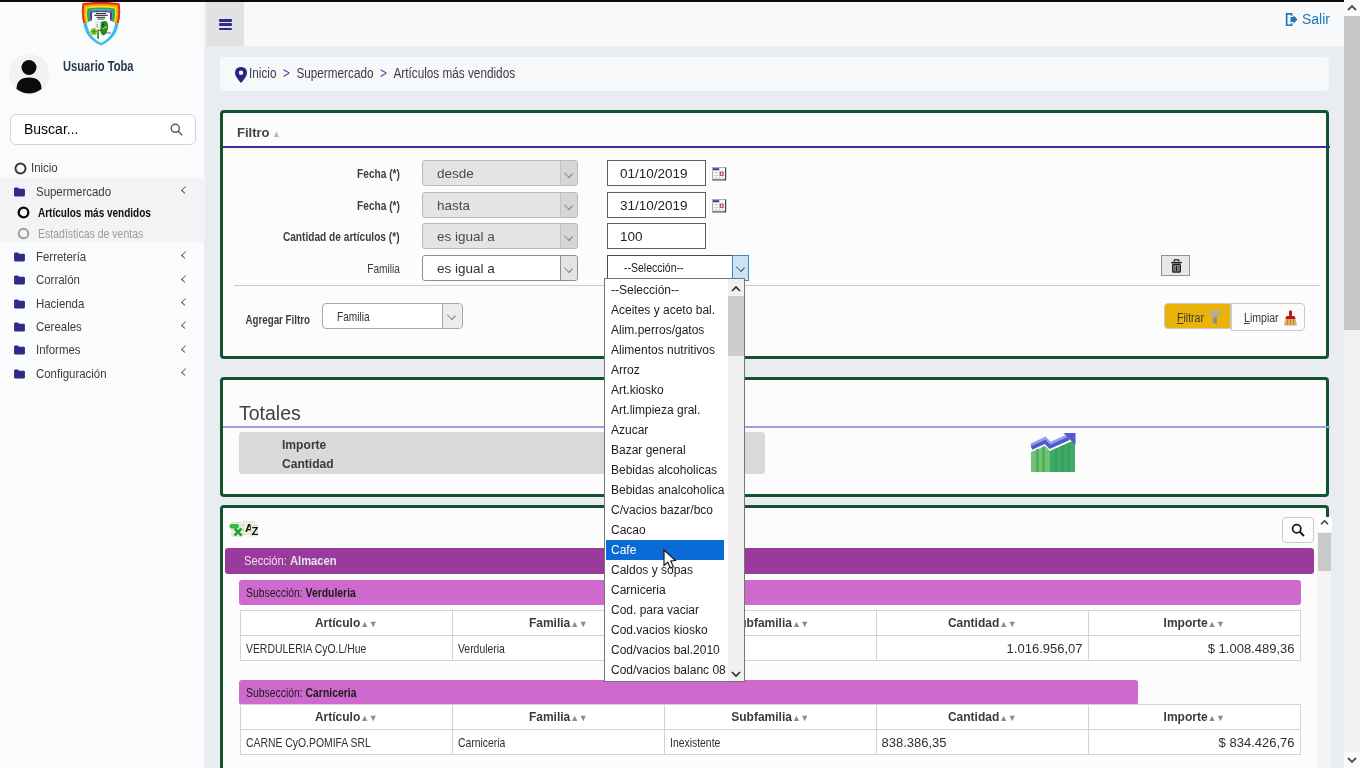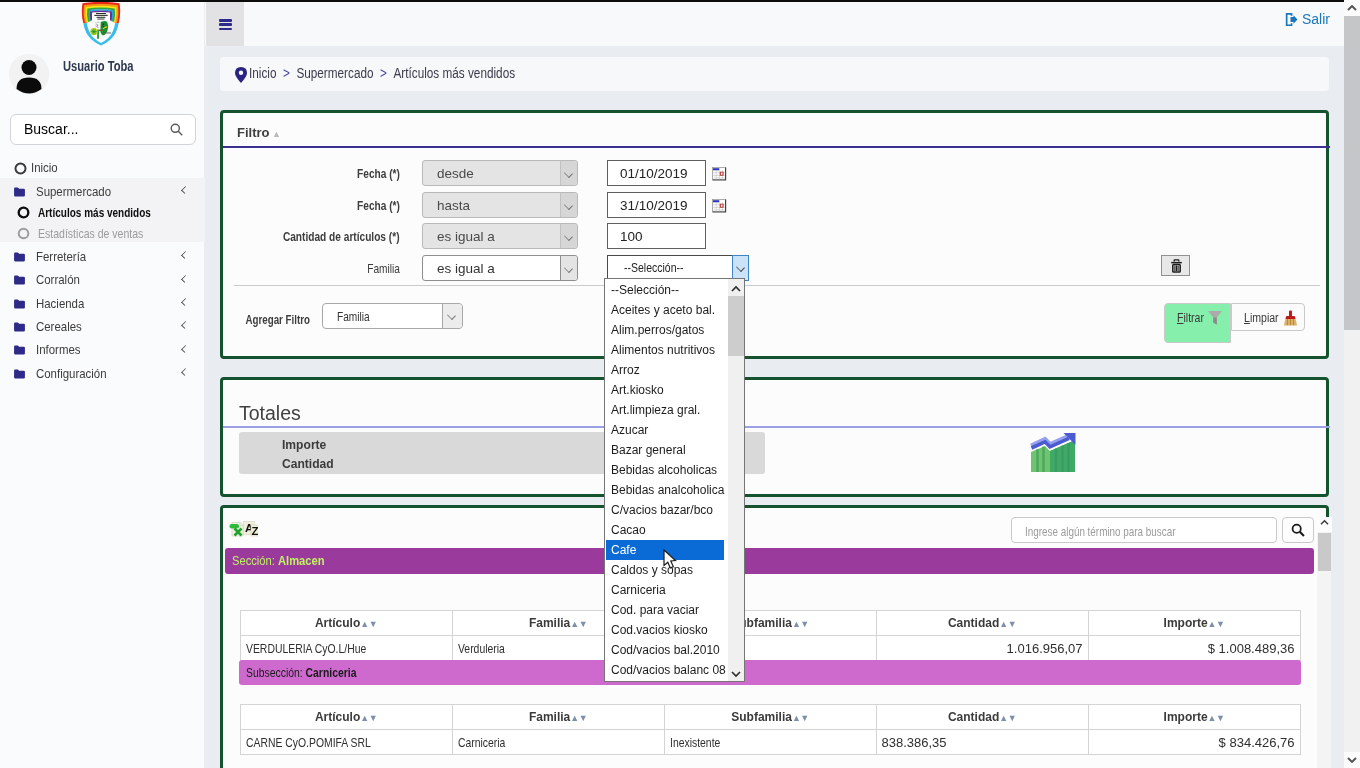--- a/index.html
+++ b/index.html
@@ -38,21 +38,21 @@
 .dsel { position:absolute; width:156px; height:26px; background:#e4e4e4; border:1px solid #b9b9b9; border-radius:3px; font-size:13.5px; color:#4a4a4a; }
 .dsel .t { position:absolute; left:14px; top:5px; }
 .dsel .ar { position:absolute; right:0; top:0; width:17px; height:24px; background:#d6d6d6; border-left:1px solid #c2c2c2; border-radius:0 3px 3px 0; }
 .esel { background:#fff; border:1px solid #8f8f8f; color:#333; }
 .esel .ar { background:#e4e4e4; border-left:1px solid #8f8f8f; }
 .chevdn { position:absolute; left:4px; top:9px; width:7px; height:7px; border-right:1.8px solid #777; border-bottom:1.8px solid #777; transform:rotate(45deg) scale(1,0.8); }
 .inp { position:absolute; width:99px; height:26px; background:#fff; border:1px solid #5f5f5f; font-size:13.5px; color:#222; }
 .inp .t { position:absolute; left:12px; top:5px; }
 
 
-.secbar { position:absolute; height:26px; background:#9b3a9d; border-radius:3px; color:#bef264; font-size:12.5px; line-height:26px; padding-left:7px; }
+.secbar { position:absolute; height:26px; background:#9b3a9d; border-radius:3px; color:#e5e5e5; font-size:12.5px; line-height:26px; padding-left:19px; }
 .subbar { position:absolute; height:25px; background:#ce6ace; border-radius:3px; color:#1a1a1a; font-size:12.5px; line-height:25px; padding-left:7px; }
 table.grid { position:absolute; border-collapse:collapse; table-layout:fixed; background:#fff; font-size:13px; color:#2f2f2f; }
 table.grid td, table.grid th { border:1px solid #d4d4d4; height:25px; padding:0 5px; }
 table.grid th { font-size:12px; color:#3b3b3b; font-weight:bold; }
 .sorti { font-size:9px; color:#7c90ac; letter-spacing:-0.5px; }
 
 
 #ddl { left:604px; top:278px; width:141px; height:404px; background:#fff; border:1px solid #767676; z-index:60; }
 #ddl .opt { position:absolute; left:1px; width:118px; height:20px; font-size:12px; color:#1c1c1c; padding-left:5px; line-height:20px; white-space:nowrap; }
 #ddl .sel { background:#0a6ad6; color:#fff; }
@@ -289,21 +289,21 @@
   <div style="position:absolute;left:11px;top:172px;width:1086px;height:1px;background:#cbcbcb"></div>
 
   <div style="position:absolute;right:1016px;top:199px;width:200px;text-align:right;font-size:13px;font-weight:bold;color:#3e3e3e"><span class="cx78r" style="transform:scaleX(0.75)">Agregar Filtro</span></div>
   <div style="position:absolute;left:99px;top:190px;width:141px;height:26px;background:#fff;border:1px solid #a8a8a8;border-radius:4px;font-size:13px;color:#333">
     <span class="cx" style="position:absolute;left:14px;top:5px;transform:scaleX(0.78)">Familia</span>
     <span style="position:absolute;right:0;top:0;width:20px;height:24px;background:#ececec;border-left:1px solid #a8a8a8;border-radius:0 4px 4px 0">
         <i class="chevdn" style="left:5px;top:8px"></i>
       </span>
   </div>
 
-  <div style="position:absolute;left:941px;top:190px;width:67px;height:40px;background:#86efac;border:1px solid #c9c9c9;border-radius:4px 0 0 4px;font-size:13.5px;color:#3a3a3a">
+  <div style="position:absolute;left:941px;top:190px;width:67px;height:26px;background:#eab308;border:1px solid #c9c9c9;border-radius:4px 0 0 4px;font-size:13.5px;color:#3a3a3a">
     <span class="cx" style="position:absolute;left:12px;top:7px;font-size:12px;transform:scaleX(0.88)"><u>F</u>iltrar</span>
     <svg width="16" height="16" viewBox="0 0 16 16" style="position:absolute;right:7px;top:6px">
       <path d="M1 1 L15 1 L9.8 7.5 L9.8 14.5 L6.2 12.5 L6.2 7.5 Z" fill="#ababab"></path>
       <path d="M9.8 7.5 L9.8 14.5 L6.2 12.5 L6.2 7.5 Z" fill="#8a8a8a"></path>
     </svg>
   </div>
   <div style="position:absolute;left:1008px;top:190px;width:74px;height:28px;background:#fbfbfb;border:1px solid #c9c9c9;border-radius:0 4px 4px 0;font-size:13.5px;color:#3a3a3a">
     <span class="cx" style="position:absolute;left:12px;top:7px;font-size:12px;transform:scaleX(0.88)"><u>L</u>impiar</span>
     <svg width="15" height="16" viewBox="0 0 15 16" style="position:absolute;right:6px;top:6px">
       <rect x="6" y="0.5" width="3" height="6" rx="1" fill="#c01818"></rect>
@@ -337,59 +337,57 @@
     <path d="M3 1.5 L11 1.5 L14 4.5 L14 15 L3 15 Z" fill="#f2f2e4" stroke="#c9c9b2" stroke-width="0.6"></path>
     <path d="M11 1.5 L11 4.5 L14 4.5 Z" fill="#ffffff" stroke="#c9c9b2" stroke-width="0.6"></path>
     <rect x="0.5" y="3" width="9.5" height="4.5" rx="2" fill="#2fba3a"></rect>
     <path d="M5.5 7.5 L12.5 14.5 M12.5 7.5 L5.5 14.5" stroke="#1fa32c" stroke-width="2.6"></path>
     <rect x="14.5" y="0.5" width="11" height="13" fill="#efefdc" stroke="#d6d6bd" stroke-width="0.6"></rect>
     <text x="16" y="10.5" font-size="11.5" font-weight="bold" fill="#111" font-family="Liberation Sans">A</text>
     <rect x="22" y="4" width="7" height="11" fill="#efefdc" stroke="#d6d6bd" stroke-width="0.6"></rect>
     <text x="22.5" y="14" font-size="11.5" font-weight="bold" fill="#111" font-family="Liberation Sans">Z</text>
   </svg>
 
-  <div style="position:absolute;left:788px;top:9px;width:266px;height:26px;background:#fff;border:1px solid #c9c9c9;border-radius:4px">
-    <span class="cx" style="position:absolute;left:13px;top:6px;font-size:13px;color:#9b9b9b;transform:scaleX(0.76)">Ingrese algún término para buscar</span>
-  </div>
   <div style="position:absolute;left:1059px;top:9px;width:32px;height:26px;background:#fdfdfd;border:1px solid #c9c9c9;border-radius:4px">
     <svg width="14" height="14" viewBox="0 0 16 16" style="position:absolute;left:8px;top:5px">
       <circle cx="6.5" cy="6.5" r="4.7" fill="none" stroke="#1a1a1a" stroke-width="2"></circle>
       <line x1="10" y1="10" x2="14.8" y2="14.8" stroke="#1a1a1a" stroke-width="2.4"></line>
     </svg>
   </div>
 
   <div style="position:absolute;left:1094px;top:9px;width:14px;height:253px;background:#f4f4f5">
     <div style="position:absolute;left:0;top:0;width:15px;height:15px;background:#fdfdfd;text-align:center"><svg width="9" height="7" viewBox="0 0 10 8" style="margin-top:2px;vertical-align:top">
           <path d="M1 6 L5 2 L9 6" stroke="#3c3c3c" stroke-width="1.7" fill="none"></path>
         </svg></div>
     <div style="position:absolute;left:1px;top:15.5px;width:13px;height:38px;background:#c9c9c9"></div>
   </div>
 
   <div class="secbar" style="left:1.5px;top:40px;width:1089px"><span class="cx" style="font-size:13px">Sección: <b>Almacen</b></span></div>
 
+  <div class="subbar" style="left:16px;top:72px;width:1062px"><span class="cx8" style="font-size:13px">Subsección: <b>Verduleria</b></span></div>
   <table class="grid" style="left:16.5px;top:102px;width:1061px">
     <tbody>
         <tr>
       <th>Artículo<span class="sorti">▲▼</span></th>
       <th>Familia<span class="sorti">▲▼</span></th>
       <th>Subfamilia<span class="sorti">▲▼</span></th>
       <th>Cantidad<span class="sorti">▲▼</span></th>
       <th>Importe<span class="sorti">▲▼</span></th>
     </tr>
     <tr>
       <td><span class="cx8">VERDULERIA CyO.L/Hue</span></td>
       <td><span class="cx8">Verduleria</span></td>
       <td><span class="cx8">Inexistente</span></td>
       <td style="text-align:right">1.016.956,07</td>
       <td style="text-align:right">$ 1.008.489,36</td>
     </tr>
   </tbody>
     </table>
 
-  <div class="subbar" style="left:16px;top:152px;width:1062px"><span class="cx8" style="font-size:13px">Subsección: <b>Carniceria</b></span></div>
+  <div class="subbar" style="left:16px;top:172px;width:899px"><span class="cx8" style="font-size:13px">Subsección: <b>Carniceria</b></span></div>
   <table class="grid" style="left:16.5px;top:196px;width:1061px">
     <tbody>
         <tr>
       <th>Artículo<span class="sorti">▲▼</span></th>
       <th>Familia<span class="sorti">▲▼</span></th>
       <th>Subfamilia<span class="sorti">▲▼</span></th>
       <th>Cantidad<span class="sorti">▲▼</span></th>
       <th>Importe<span class="sorti">▲▼</span></th>
     </tr>
     <tr>

